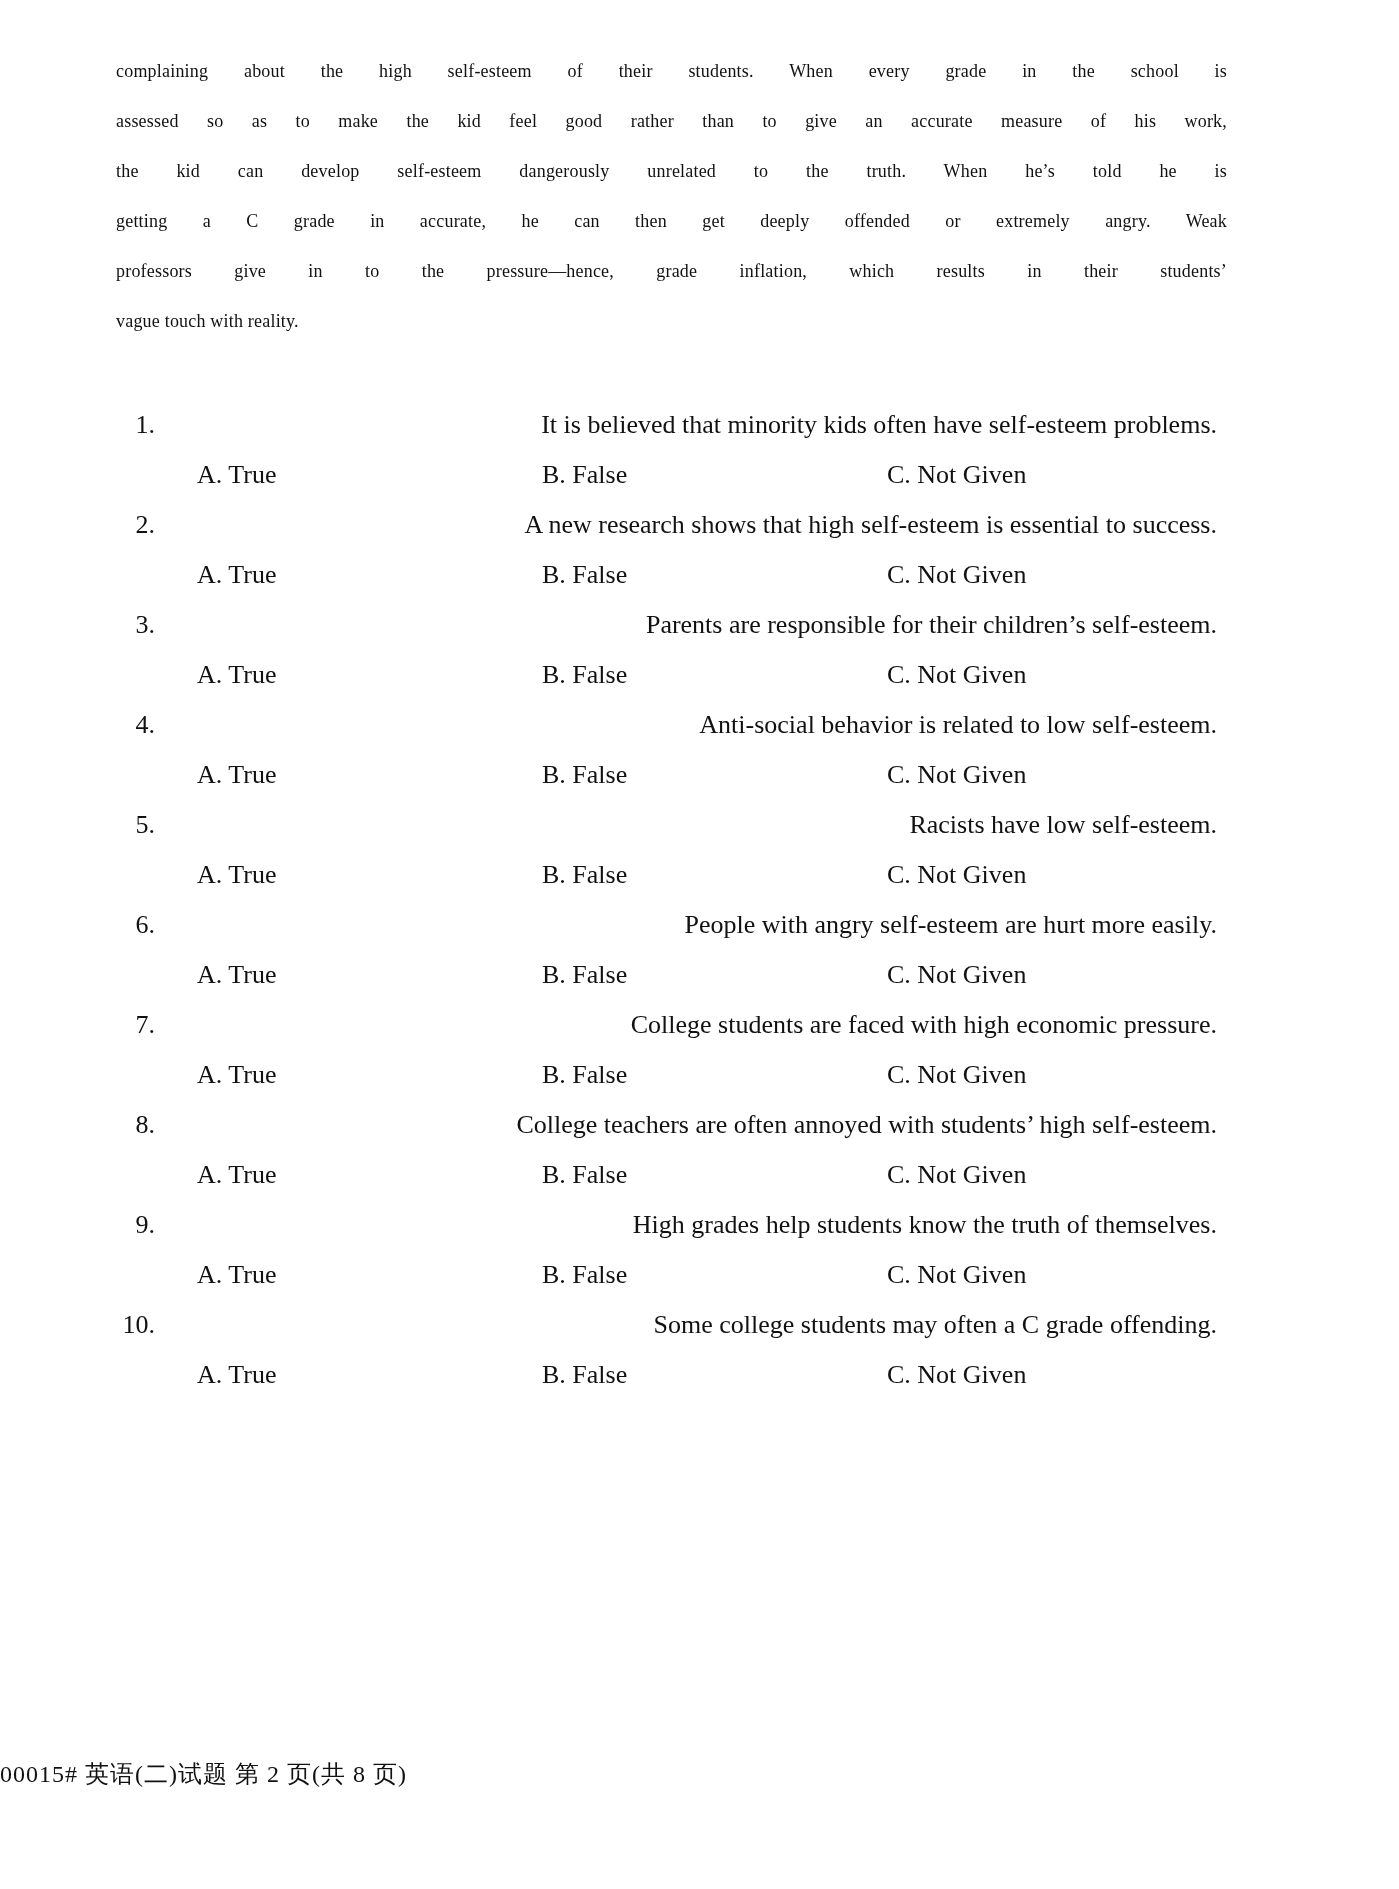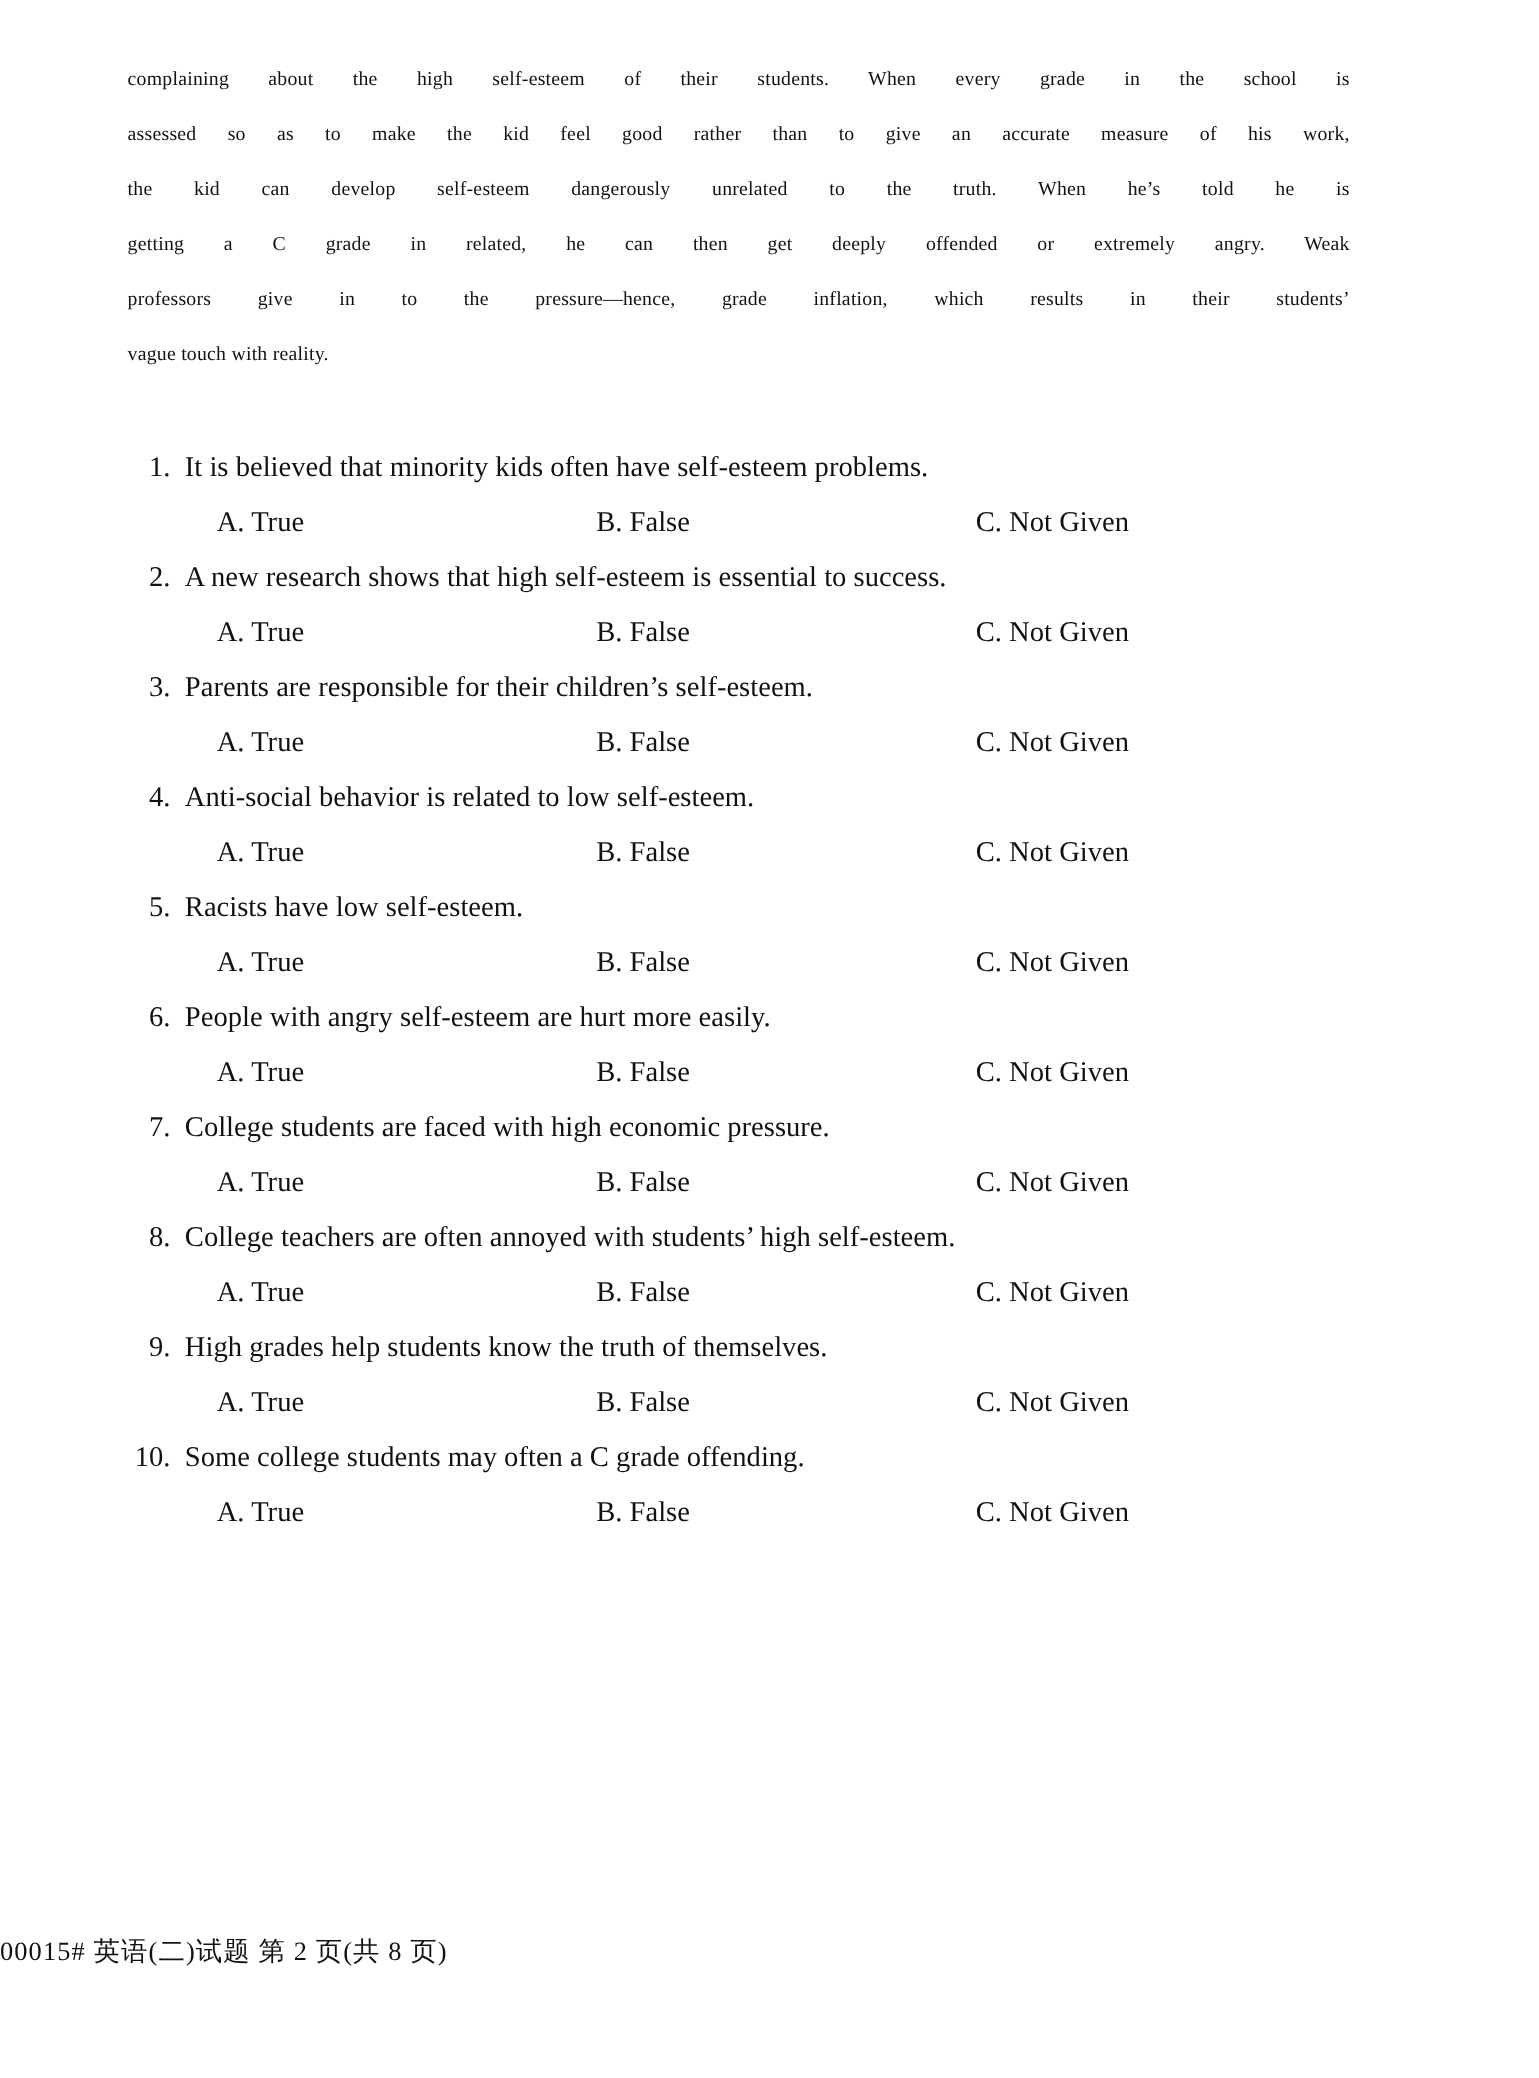--- a/index.html
+++ b/index.html
@@ -53,20 +53,21 @@
     align-items: baseline;
   }
   .qnum {
     width: 58px;
     flex: 0 0 58px;
     text-align: right;
   }
   .qtext {
     margin-left: 13px;
     flex: 1;
+    text-align: right;
   }
   .q-options {
     display: flex;
     margin-left: 100px;
   }
   .opt {
     flex: 0 0 345px;
     width: 345px;
   }
   .opt.opt-c {
@@ -86,21 +87,21 @@
 </style>
 </head>
 <body>
 
 <div class="page">
 
   <div class="passage">
     <div class="pline">complaining about the high self-esteem of their students. When every grade in the school is</div>
     <div class="pline">assessed so as to make the kid feel good rather than to give an accurate measure of his work,</div>
     <div class="pline">the kid can develop self-esteem dangerously unrelated to the truth. When he’s told he is</div>
-    <div class="pline">getting a C grade in related, he can then get deeply offended or extremely angry. Weak</div>
+    <div class="pline">getting a C grade in accurate, he can then get deeply offended or extremely angry. Weak</div>
     <div class="pline">professors give in to the pressure—hence, grade inflation, which results in their students’</div>
     <div class="pline last">vague touch with reality.</div>
   </div>
 
   <div class="questions">
 
     <div class="question">
       <div class="q-statement">
         <span class="qnum">1.</span>
         <span class="qtext">It is believed that minority kids often have self-esteem problems.</span>

